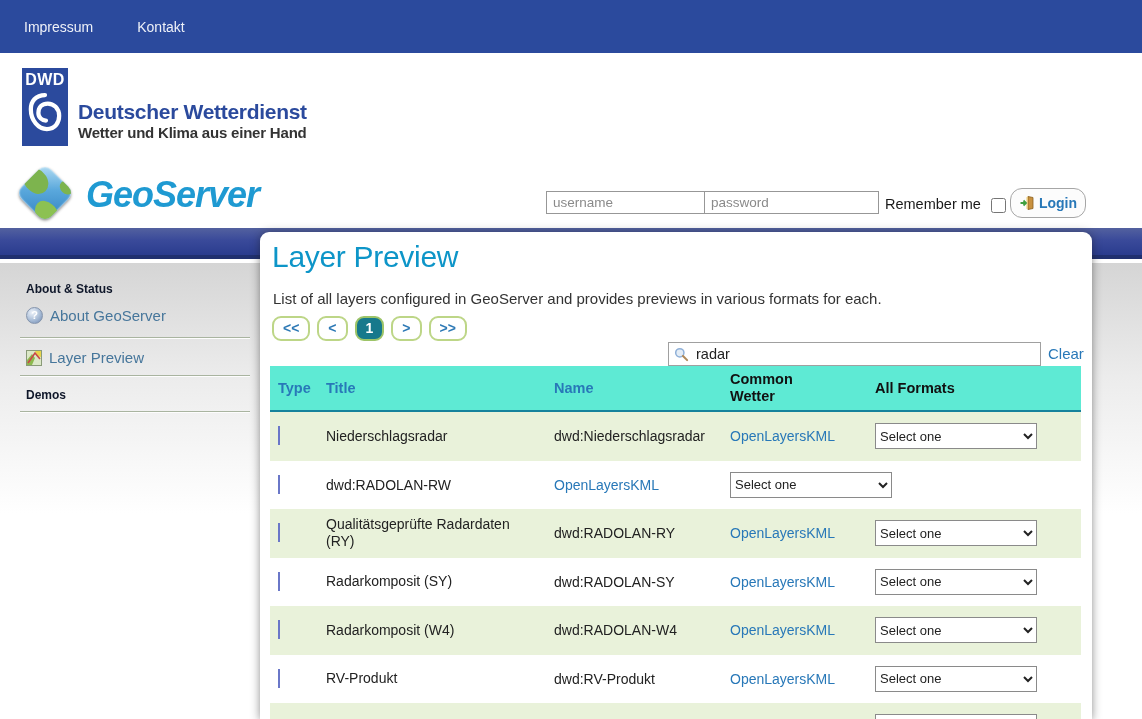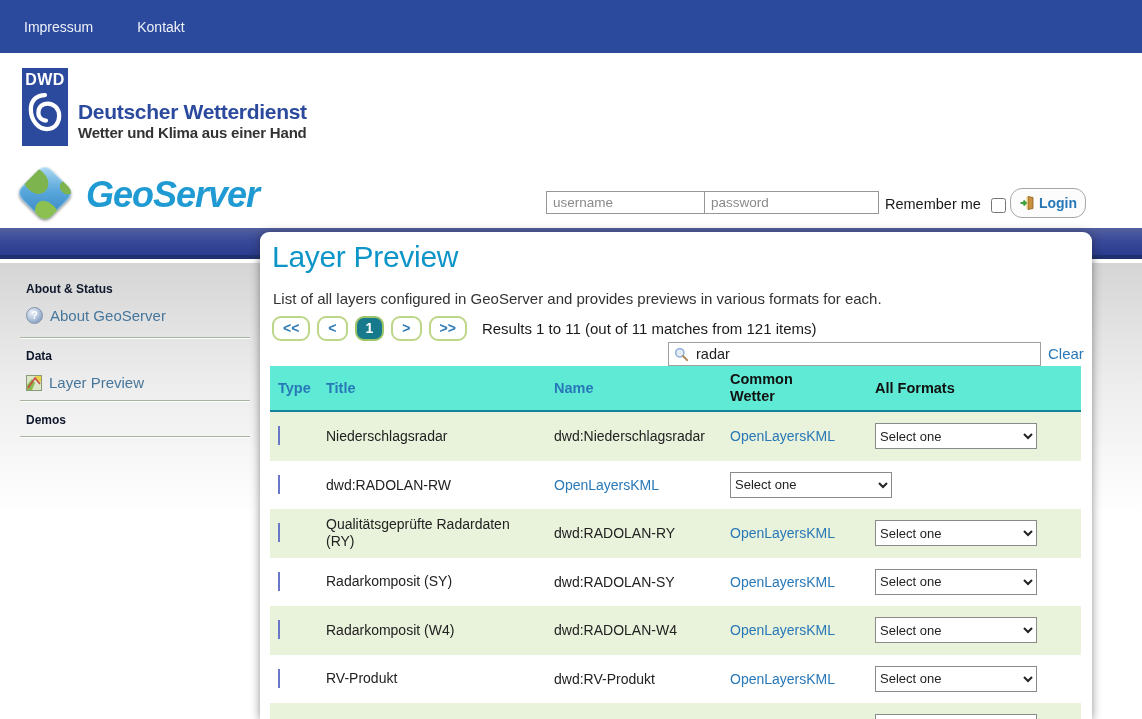--- a/index.html
+++ b/index.html
@@ -183,21 +183,20 @@
 <div class="blue-band"></div>
 <div class="gray-bg"></div>
 
 <div class="sidebar">
   <div class="side-h h1">About &amp; Status</div>
   <div class="side-item">
     <span class="help-icon">?</span>
     <span class="lbl">About GeoServer</span>
   </div>
   <hr class="side-hr hr1">
-  <div class="side-h h2">Data</div>
   <div class="side-item">
     <svg width="16" height="16" viewBox="0 0 16 16">
       <rect x="0.5" y="0.5" width="15" height="15" fill="#dce8c8" stroke="#8a9a78"></rect>
       <polygon points="1,10 6,4 9,8 6,15 1,15" fill="#8cb94e"></polygon>
       <polygon points="9,1 15,1 15,7 11,6" fill="#e8d44a"></polygon>
       <path d="M2 13 L9 3 L14 9" stroke="#c84848" stroke-width="1.6" fill="none"></path>
     </svg>
     <span class="lbl">Layer Preview</span>
   </div>
   <hr class="side-hr hr2">
@@ -208,21 +207,20 @@
 <div class="panel">
   <div class="pv-title">Layer Preview</div>
   <div class="pv-desc">List of all layers configured in GeoServer and provides previews in various formats for each.</div>
 
   <div class="pager">
     <button class="pg-btn">&lt;&lt;</button>
     <button class="pg-btn">&lt;</button>
     <button class="pg-btn active">1</button>
     <button class="pg-btn">&gt;</button>
     <button class="pg-btn">&gt;&gt;</button>
-    <span class="results-text">Results 1 to 11 (out of 11 matches from 121 items)</span>
   </div>
 
   <input class="search-input" type="text" value="radar" style="">
   <svg class="search-icon" viewBox="0 0 16 16">
     <circle cx="6.2" cy="6.2" r="4.4" fill="#e4edf6" stroke="#8fb0d8" stroke-width="1.6"></circle>
     <line x1="9.6" y1="9.6" x2="14" y2="14" stroke="#b08a5a" stroke-width="2.2" stroke-linecap="round"></line>
   </svg>
   <a href="#" class="clear-link">Clear</a>
 
   <div class="tbl">

